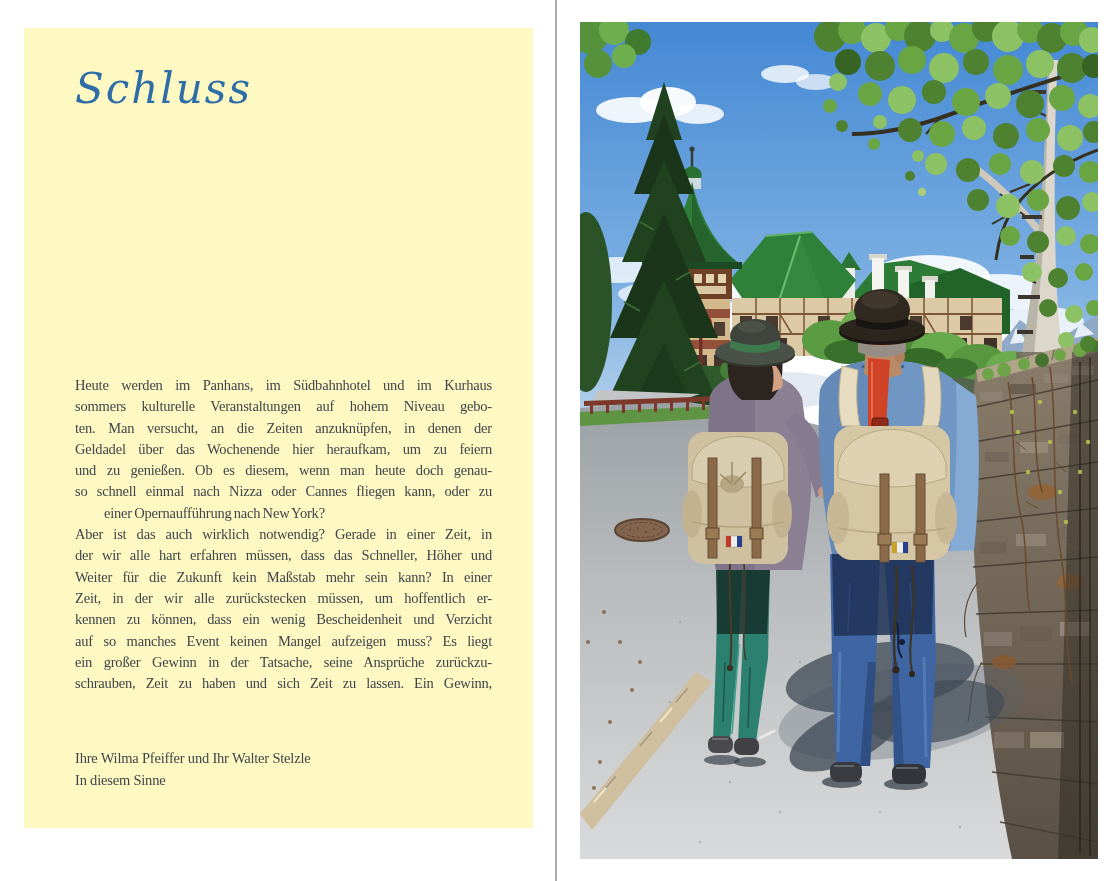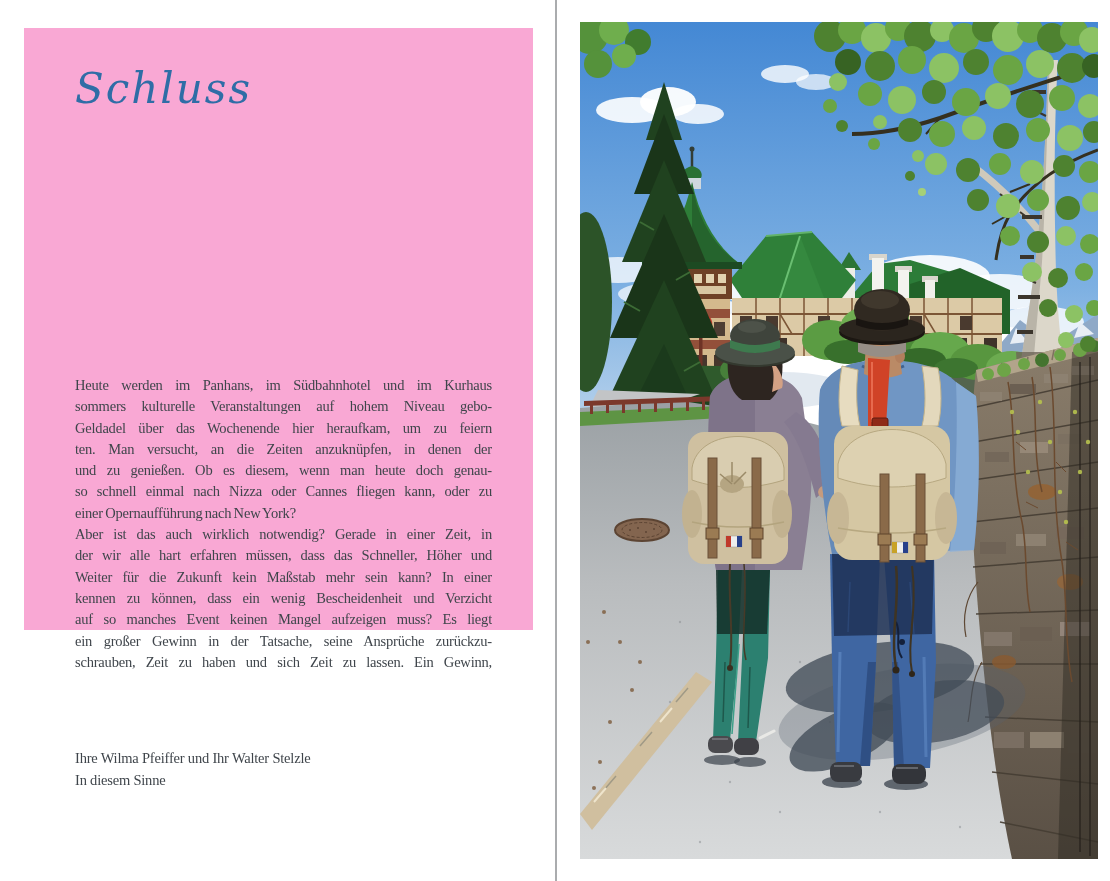--- a/index.html
+++ b/index.html
@@ -2,29 +2,29 @@
 <html lang="de"><head>
 <meta charset="utf-8">
 <style>
   html,body{margin:0;padding:0;background:#ffffff;}
   body{width:1110px;height:881px;position:relative;overflow:hidden;
        font-family:"Liberation Serif",serif;}
   .spread{position:absolute;inset:0;}
 
   
   .left-page{position:absolute;left:0;top:0;width:555px;height:881px;background:#ffffff;}
-  .panel{position:absolute;left:24px;top:28px;width:509px;height:602px;background:#f9a8d4;}
+  .panel{position:absolute;left:24px;top:28px;width:509px;height:800px;background:#fef9c3;}
   .title{position:absolute;left:51px;top:38px;margin:0;
          font-family:"DejaVu Serif",serif;font-style:italic;font-weight:500;
          font-size:42px;line-height:1.1;color:#2f6da6;letter-spacing:2px;}
   .body-text{position:absolute;left:51px;top:347px;width:417px;overflow:hidden;
              font-size:14.5px;line-height:21.3px;color:#3f454b;
              letter-spacing:-0.2px;word-spacing:-1.2px;}
   .bline{text-align:justify;text-align-last:justify;white-space:nowrap;}
-  .bline.pend{text-align-last:left;}
+  .bline.pend{text-align-last:left;margin-left:29px;}
   .closing{position:absolute;left:51px;top:720px;width:417px;
            font-size:14.5px;line-height:21.5px;color:#3f454b;letter-spacing:-0.2px;}
 
   
   .divider{position:absolute;left:555px;top:0;width:2px;height:881px;background:#aaacae;}
 
   
   .right-page{position:absolute;left:557px;top:0;width:553px;height:881px;background:#ffffff;}
   .photo{position:absolute;left:23px;top:22px;width:518px;height:837px;overflow:hidden;}
   .photo svg{display:block;width:100%;height:100%;}
@@ -35,30 +35,31 @@
 <div class="spread">
 
   <div class="left-page">
     <div class="panel">
       <h1 class="title">Schluss</h1>
 
       <div class="body-text">
         <div class="para">
           <div class="bline">Heute werden im Panhans, im Südbahnhotel und im Kurhaus</div>
           <div class="bline">sommers kulturelle Veranstaltungen auf hohem Niveau gebo-</div>
+          <div class="bline">ten. Man versucht, an die Zeiten anzuknüpfen, in denen der</div>
           <div class="bline">Geldadel über das Wochenende hier heraufkam, um zu feiern</div>
-          <div class="bline">ten. Man versucht, an die Zeiten anzuknüpfen, in denen der</div>
           <div class="bline">und zu genießen. Ob es diesem, wenn man heute doch genau-</div>
           <div class="bline">so schnell einmal nach Nizza oder Cannes fliegen kann, oder zu</div>
           <div class="bline pend">einer Opernaufführung nach New York?</div>
         </div>
         <div class="para">
           <div class="bline">Aber ist das auch wirklich notwendig? Gerade in einer Zeit, in</div>
           <div class="bline">der wir alle hart erfahren müssen, dass das Schneller, Höher und</div>
           <div class="bline">Weiter für die Zukunft kein Maßstab mehr sein kann? In einer</div>
+          <div class="bline">Zeit, in der wir alle zurückstecken müssen, um hoffentlich er-</div>
           <div class="bline">kennen zu können, dass ein wenig Bescheidenheit und Verzicht</div>
           <div class="bline">auf so manches Event keinen Mangel aufzeigen muss? Es liegt</div>
           <div class="bline">ein großer Gewinn in der Tatsache, seine Ansprüche zurückzu-</div>
           <div class="bline">schrauben, Zeit zu haben und sich Zeit zu lassen. Ein Gewinn,</div>
         </div>
       </div>
 
       <div class="closing">
         <div>Ihre Wilma Pfeiffer und Ihr Walter Stelzle</div>
         <div>In diesem Sinne</div>

